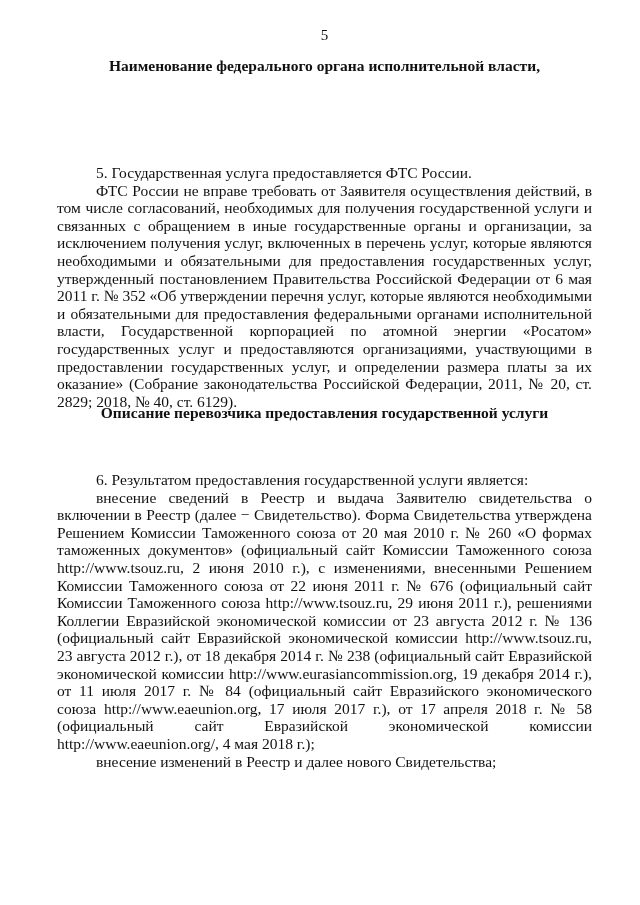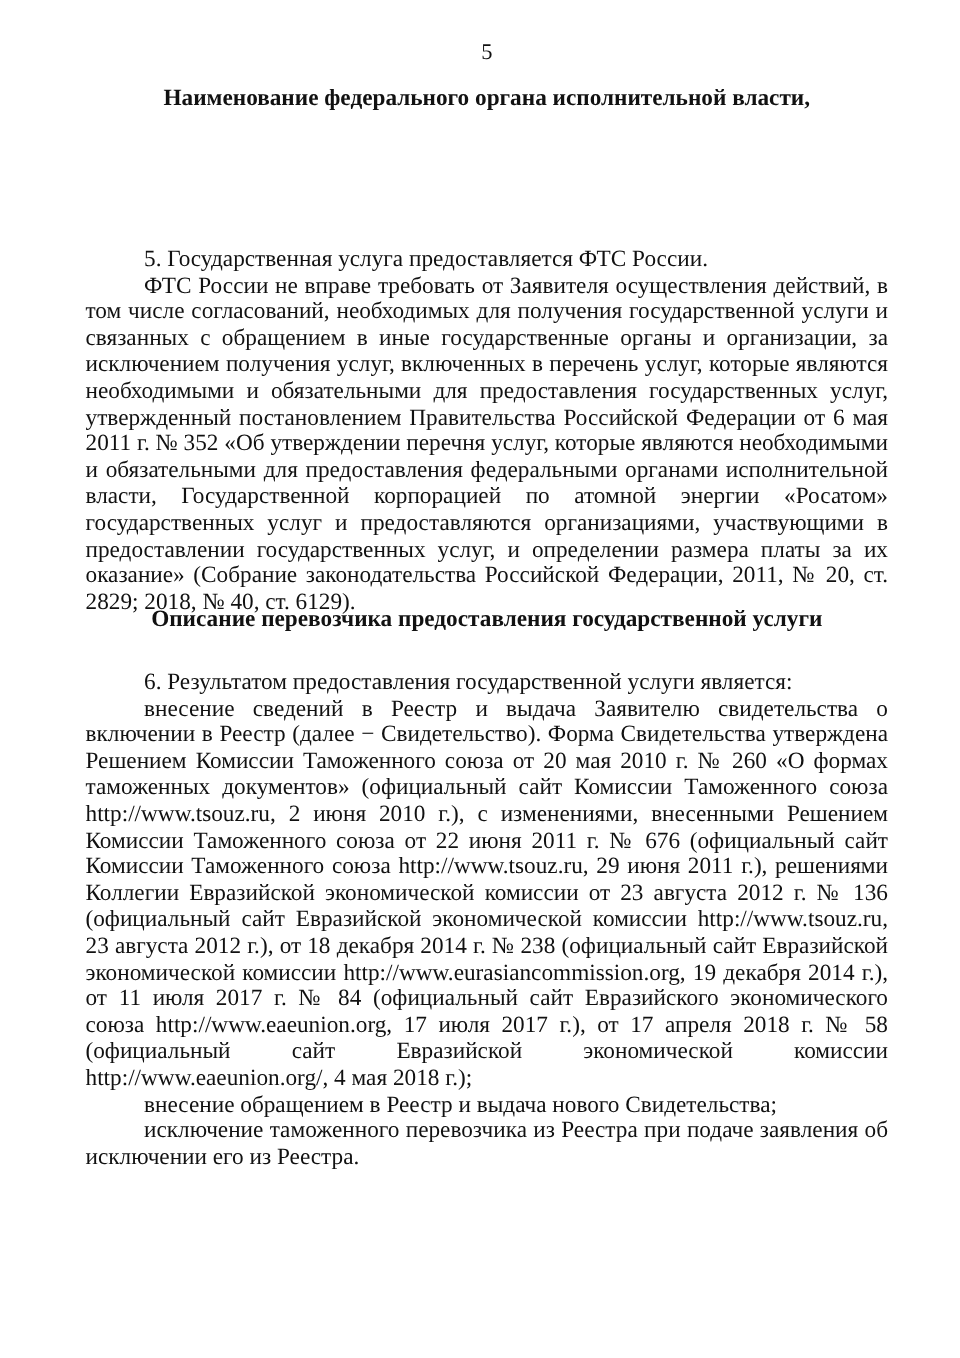--- a/index.html
+++ b/index.html
@@ -43,21 +43,21 @@
     .heading.h2 { top: 404px; }
     .section {
       position: absolute;
       left: 0;
       width: 100%;
       font-size: 15.5px;
       line-height: 17.6px;
       text-align: justify;
     }
     .section.s1 { top: 124px; margin-top: 40px; }
-    .section.s2 { top: 446px; }
+    .section.s2 { top: 471px; }
     .para {
       margin: 0;
       text-indent: 39px;
       text-align: justify;
       text-align-last: left;
     }
   </style>
 </head>
 <body>
 
@@ -72,17 +72,16 @@
   <div class="section s1">
     <p class="para">5. Государственная услуга предоставляется ФТС России.</p>
     <p class="para">ФТС России не вправе требовать от Заявителя осуществления действий, в том числе согласований, необходимых для получения государственной услуги и связанных с обращением в иные государственные органы и организации, за исключением получения услуг, включенных в перечень услуг, которые являются необходимыми и обязательными для предоставления государственных услуг, утвержденный постановлением Правительства Российской Федерации от 6 мая 2011 г. № 352 «Об утверждении перечня услуг, которые являются необходимыми и обязательными для предоставления федеральными органами исполнительной власти, Государственной корпорацией по атомной энергии «Росатом» государственных услуг и предоставляются организациями, участвующими в предоставлении государственных услуг, и определении размера платы за их оказание» (Собрание законодательства Российской Федерации, 2011, № 20, ст. 2829; 2018, № 40, ст. 6129).</p>
   </div>
 
   <div class="heading h2">Описание перевозчика предоставления государственной услуги</div>
 
   <div class="section s2">
     <p class="para">6. Результатом предоставления государственной услуги является:</p>
     <p class="para">внесение сведений в Реестр и выдача Заявителю свидетельства о включении в Реестр (далее − Свидетельство). Форма Свидетельства утверждена Решением Комиссии Таможенного союза от 20 мая 2010 г. № 260 «О формах таможенных документов» (официальный сайт Комиссии Таможенного союза http://www.tsouz.ru, 2 июня 2010 г.), с изменениями, внесенными Решением Комиссии Таможенного союза от 22 июня 2011 г. № 676 (официальный сайт Комиссии Таможенного союза http://www.tsouz.ru, 29 июня 2011 г.), решениями Коллегии Евразийской экономической комиссии от 23 августа 2012 г. № 136 (официальный сайт Евразийской экономической комиссии http://www.tsouz.ru, 23 августа 2012 г.), от 18 декабря 2014 г. № 238 (официальный сайт Евразийской экономической комиссии http://www.eurasiancommission.org, 19 декабря 2014 г.), от 11 июля 2017 г. № 84 (официальный сайт Евразийского экономического союза http://www.eaeunion.org, 17 июля 2017 г.), от 17 апреля 2018 г. № 58 (официальный сайт Евразийской экономической комиссии http://www.eaeunion.org/, 4 мая 2018 г.);</p>
-    <p class="para">внесение обращением в Реестр и выдача нового Свидетельства;</p>
-    <p class="para">исключение таможенного перевозчика из Реестра при подаче заявления об исключении его из Реестра.</p>
+    <p class="para">внесение изменений в Реестр и далее нового Свидетельства;</p>
   </div>
 
 </div>
 
 </body></html>

